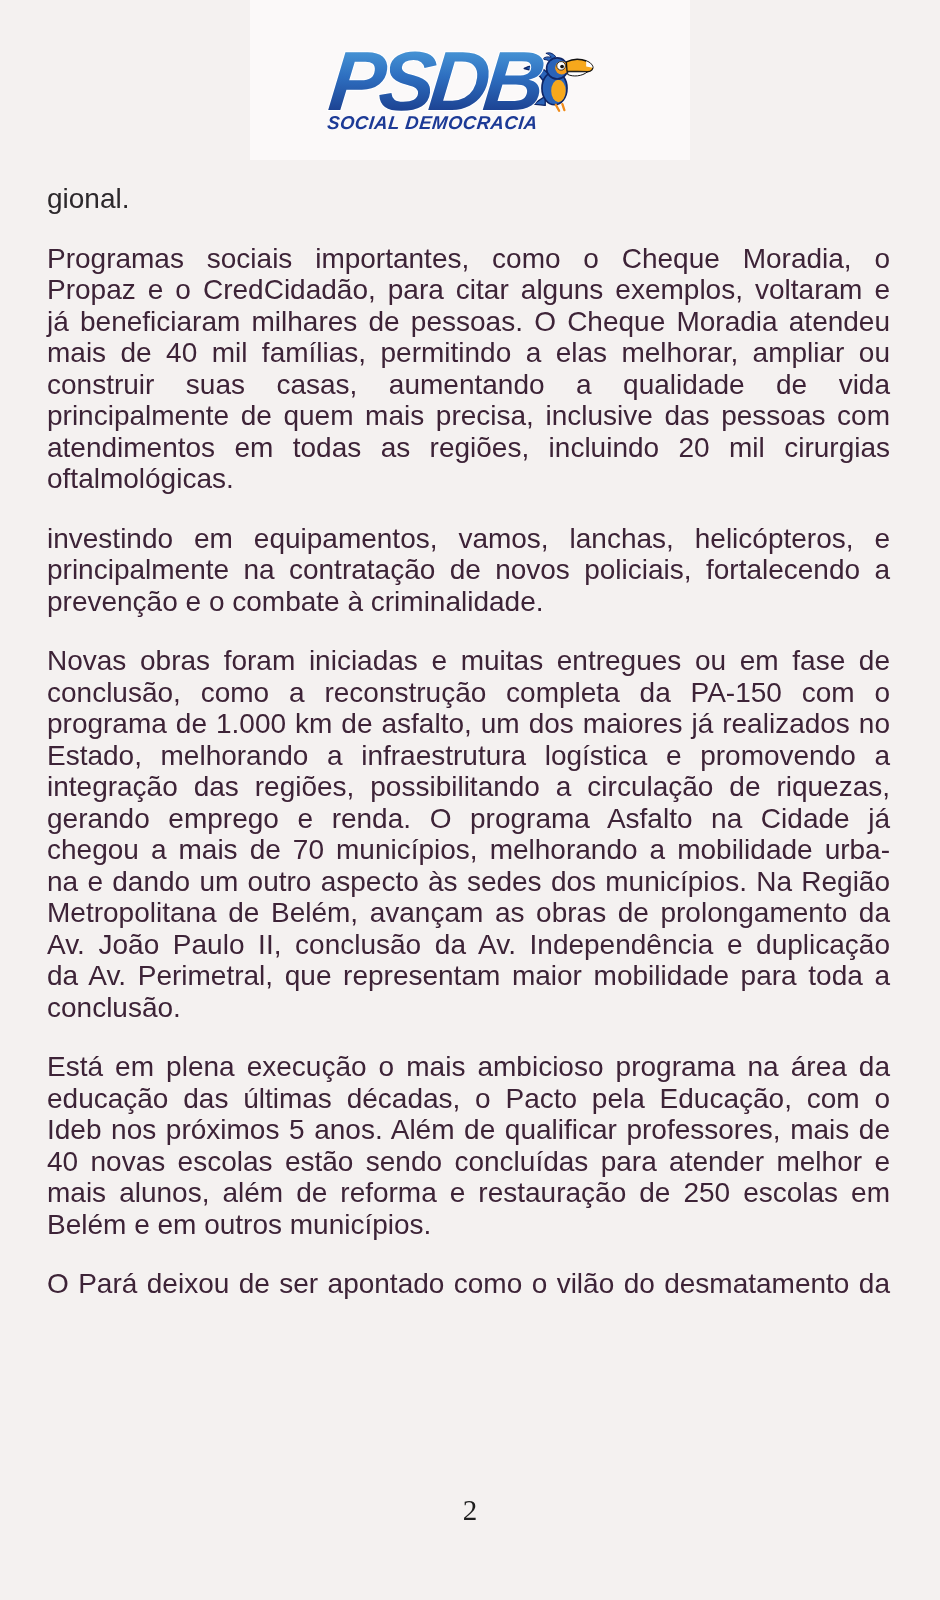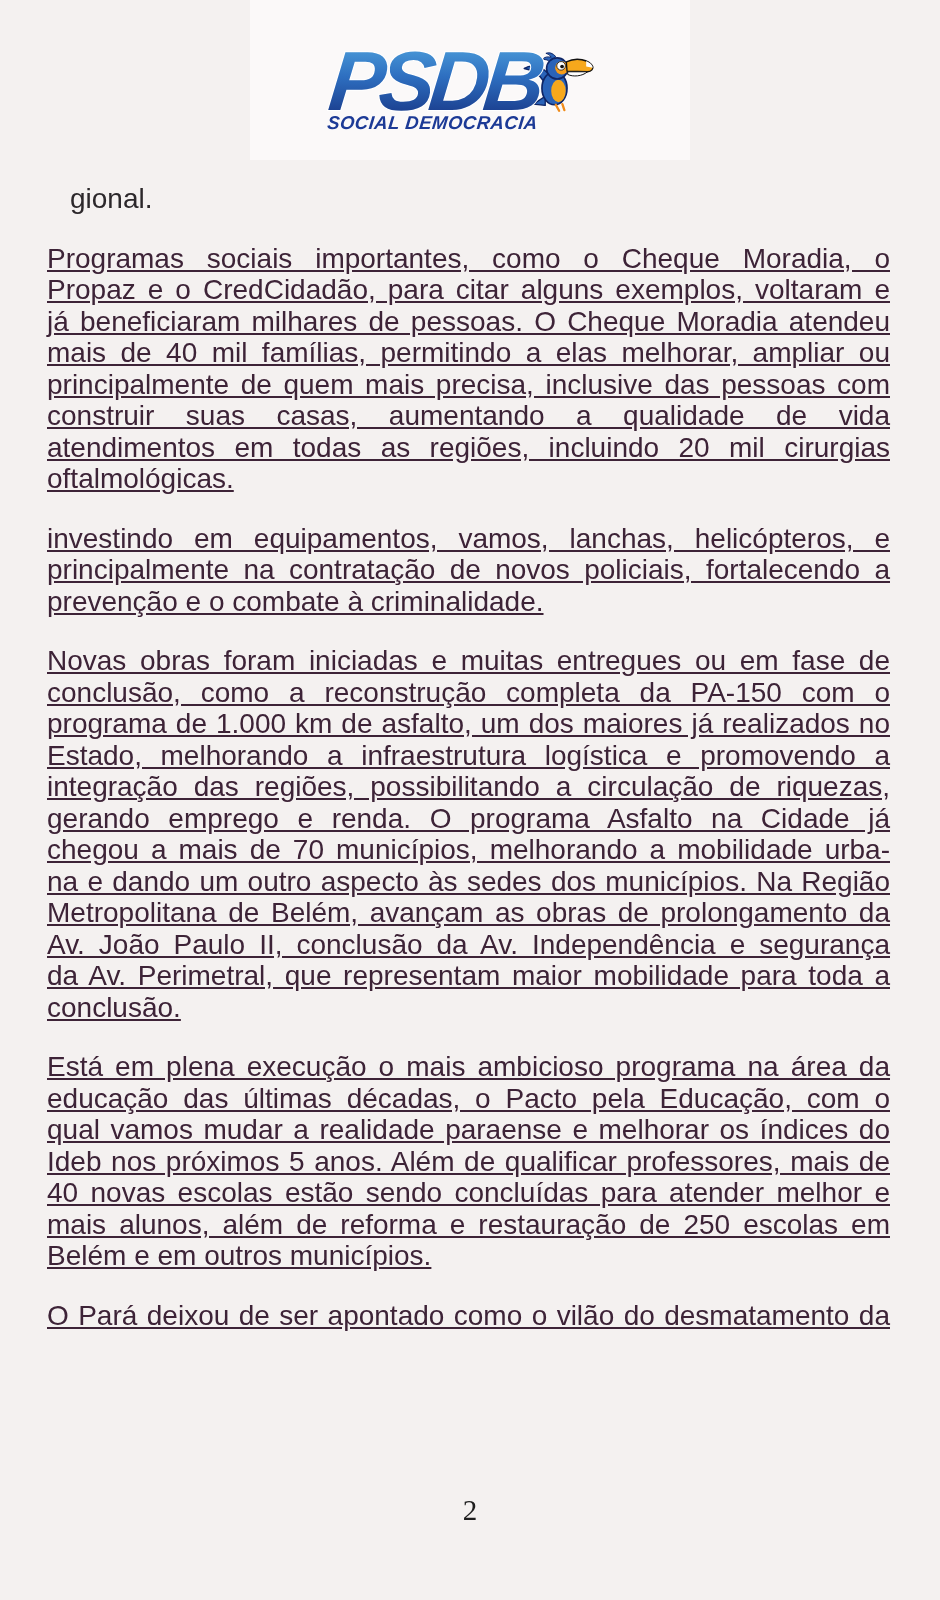--- a/index.html
+++ b/index.html
@@ -27,22 +27,22 @@
   }
   .text-col {
     position: absolute;
     top: 183px;
     left: 47px;
     width: 843px;
     font-size: 28px;
     line-height: 31.5px;
     color: #3d2337;
   }
-  .fragment { color: #2c282b; margin-bottom: 28px; margin-left: 23px; }
-  .para { margin-bottom: 28px; text-decoration: underline; }
+  .fragment { color: #2c282b; margin-bottom: 28px; }
+  .para { margin-bottom: 28px; }
   .ln { width: 100%; }
   .ln.j { text-align: justify; text-align-last: justify; text-justify: inter-word; }
   .page-num {
     position: absolute;
     top: 1494px;
     left: 0;
     width: 100%;
     text-align: center;
     font-family: "Liberation Serif", serif;
     font-size: 29px;
@@ -91,51 +91,50 @@
 
   <div class="text-col">
 
     <div class="fragment ln">gional.</div>
 
     <div class="para">
       <div class="ln j">Programas sociais importantes, como o Cheque Moradia, o</div>
       <div class="ln j">Propaz e o CredCidadão, para citar alguns exemplos, voltaram e</div>
       <div class="ln j">já beneficiaram milhares de pessoas. O Cheque Moradia atendeu</div>
       <div class="ln j">mais de 40 mil famílias, permitindo a elas melhorar, ampliar ou</div>
+      <div class="ln j">construir suas casas, aumentando a qualidade de vida</div>
       <div class="ln j">principalmente de quem mais precisa, inclusive das pessoas com</div>
-      <div class="ln j">construir suas casas, aumentando a qualidade de vida</div>
       <div class="ln j">atendimentos em todas as regiões, incluindo 20 mil cirurgias</div>
       <div class="ln">oftalmológicas.</div>
     </div>
 
     <div class="para">
       <div class="ln j">investindo em equipamentos, vamos, lanchas, helicópteros, e</div>
       <div class="ln j">principalmente na contratação de novos policiais, fortalecendo a</div>
       <div class="ln">prevenção e o combate à criminalidade.</div>
     </div>
 
     <div class="para">
       <div class="ln j">Novas obras foram iniciadas e muitas entregues ou em fase de</div>
       <div class="ln j">conclusão, como a reconstrução completa da PA-150 com o</div>
       <div class="ln j">programa de 1.000 km de asfalto, um dos maiores já realizados no</div>
       <div class="ln j">Estado, melhorando a infraestrutura logística e promovendo a</div>
       <div class="ln j">integração das regiões, possibilitando a circulação de riquezas,</div>
       <div class="ln j">gerando emprego e renda. O programa Asfalto na Cidade já</div>
       <div class="ln j">chegou a mais de 70 municípios, melhorando a mobilidade urba-</div>
       <div class="ln j">na e dando um outro aspecto às sedes dos municípios. Na Região</div>
       <div class="ln j">Metropolitana de Belém, avançam as obras de prolongamento da</div>
-      <div class="ln j">Av. João Paulo II, conclusão da Av. Independência e segurança</div>
+      <div class="ln j">Av. João Paulo II, conclusão da Av. Independência e duplicação</div>
       <div class="ln j">da Av. Perimetral, que representam maior mobilidade para toda a</div>
       <div class="ln">conclusão.</div>
     </div>
 
     <div class="para">
       <div class="ln j">Está em plena execução o mais ambicioso programa na área da</div>
       <div class="ln j">educação das últimas décadas, o Pacto pela Educação, com o</div>
-      <div class="ln j">qual vamos mudar a realidade paraense e melhorar os índices do</div>
       <div class="ln j">Ideb nos próximos 5 anos. Além de qualificar professores, mais de</div>
       <div class="ln j">40 novas escolas estão sendo concluídas para atender melhor e</div>
       <div class="ln j">mais alunos, além de reforma e restauração de 250 escolas em</div>
       <div class="ln">Belém e em outros municípios.</div>
     </div>
 
     <div class="para">
       <div class="ln j">O Pará deixou de ser apontado como o vilão do desmatamento da</div>
     </div>
 

